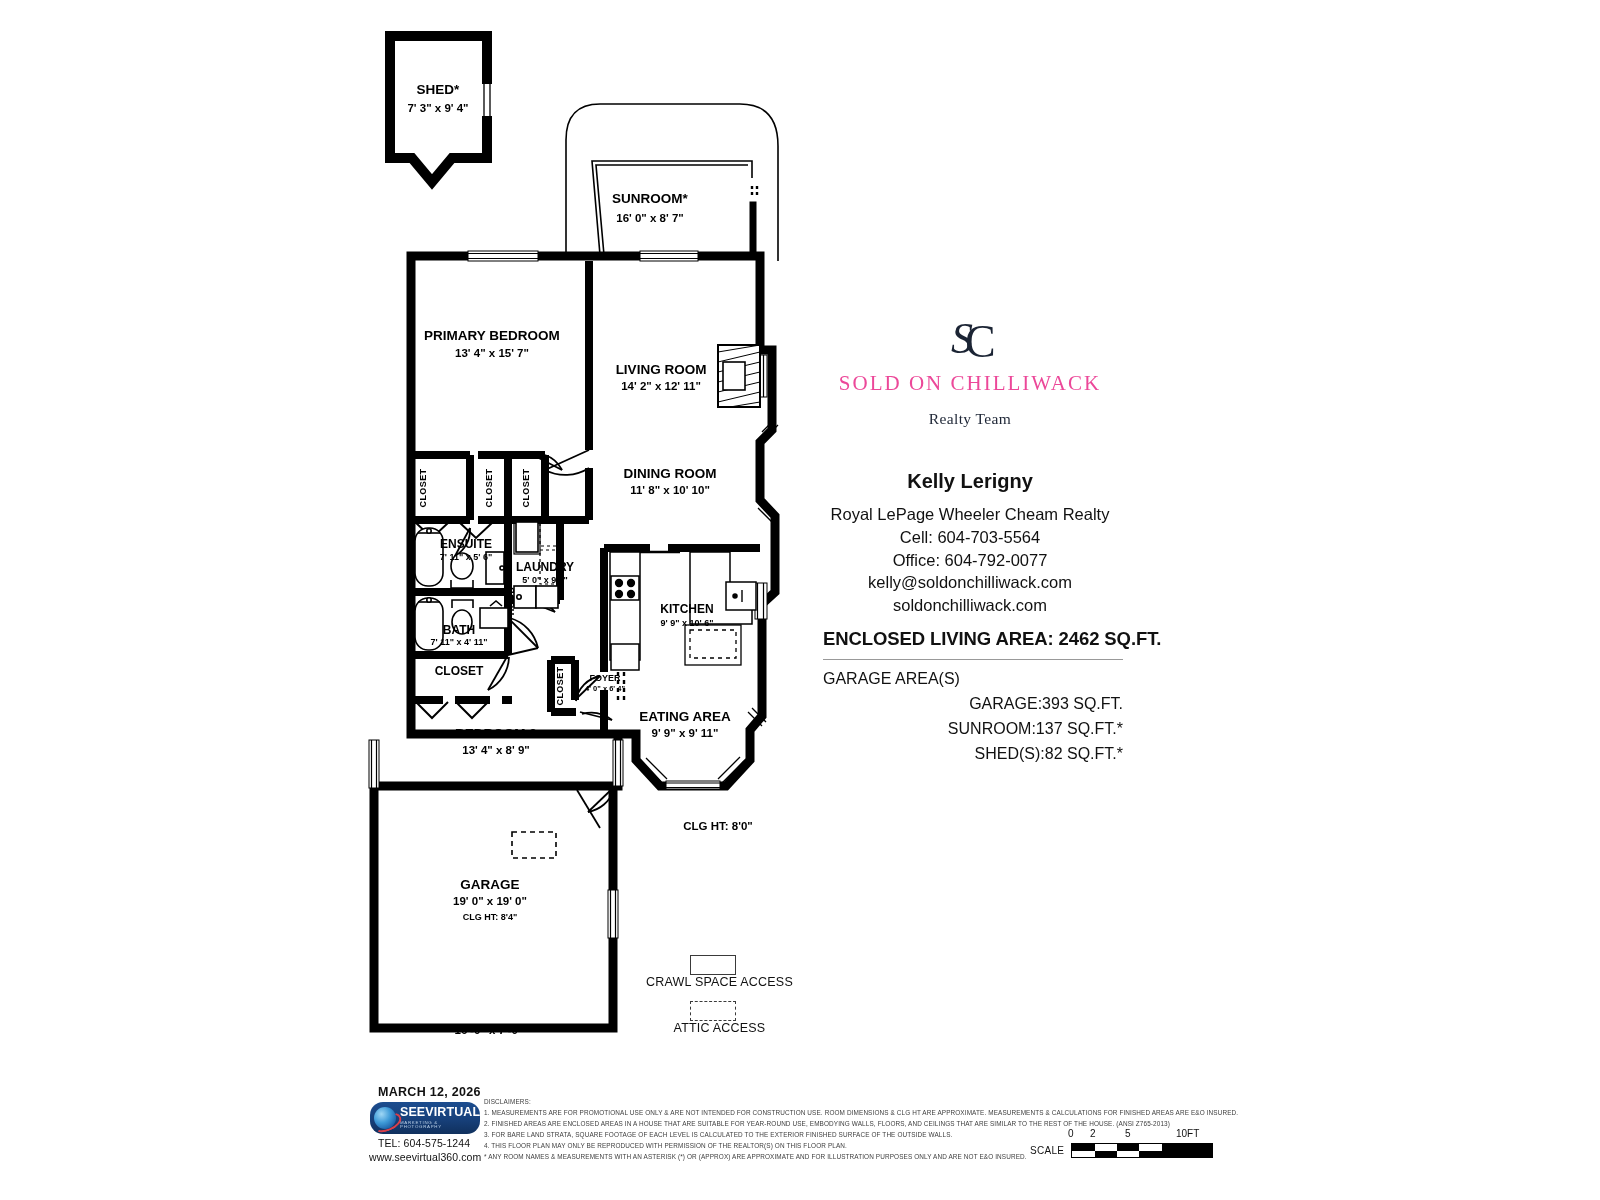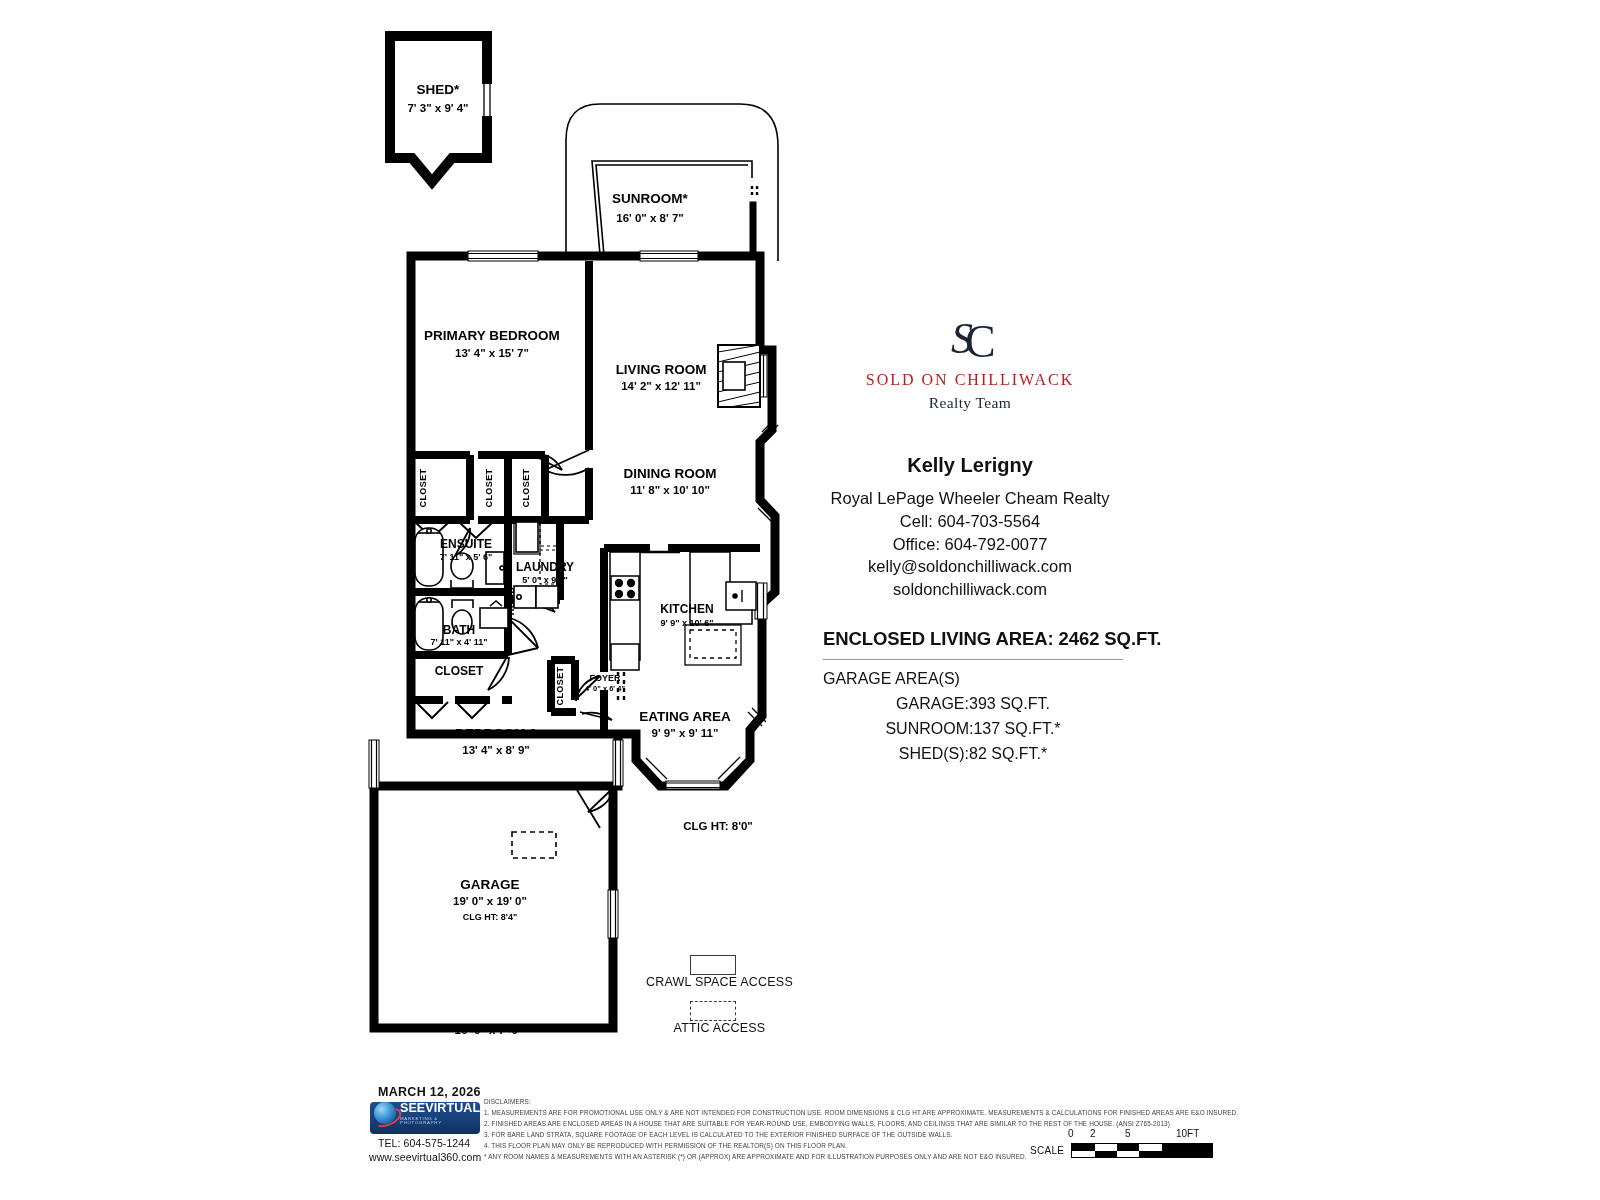--- a/index.html
+++ b/index.html
@@ -17,35 +17,35 @@
 
   
   #title-block { position:absolute; left:640px; top:30px; width:545px; text-align:right; }
   #title-block .line { font-size:24px; font-weight:bold; letter-spacing:-0.2px; line-height:1.28; }
 
   
   #brand { position:absolute; left:810px; top:315px; width:320px; text-align:center; }
   #brand .logo-mark { height:52px; display:flex; align-items:center; justify-content:center; }
   #brand .brand-name {
     font-family:"Liberation Serif", serif;
-    font-size:16px; letter-spacing:2.0px; color:#b91c1c; margin-top:4px;
+    font-size:21px; letter-spacing:2.0px; color:#ec4899; margin-top:4px;
   }
   #brand .brand-sub {
     font-family:"Liberation Serif", serif;
-    font-size:15.5px; color:#1d2535; margin-top:5px; letter-spacing:.4px;
+    font-size:15.5px; color:#1d2535; margin-top:14px; letter-spacing:.4px;
   }
   #brand .agent { font-size:20px; font-weight:bold; margin-top:42px; }
   #brand .contact { font-size:16.5px; line-height:1.38; margin-top:10px; }
 
   
   #areas { position:absolute; left:823px; top:628px; width:300px; }
   #areas .headline { font-size:18.5px; font-weight:bold; letter-spacing:-0.1px; white-space:nowrap; }
   #areas .rule { height:1px; background:#999; margin:9px 0 10px 0; }
   #areas .other-label { font-size:16px; margin-bottom:7px; }
-  #areas .row { display:flex; justify-content:center; font-size:16px; margin-bottom:7px; }
+  #areas .row { display:flex; justify-content:flex-end; font-size:16px; margin-bottom:7px; }
 
   
   #plan { position:absolute; left:0; top:0; width:1600px; height:1200px; pointer-events:none; }
   #plan text { font-family:"Liberation Sans", sans-serif; }
 
   .rm-name { font-size:13.5px; font-weight:bold; text-anchor:middle; }
   .rm-name.sm { font-size:12px; }
   .rm-name.xs { font-size:9px; }
   .rm-dim { font-size:11.5px; font-weight:bold; text-anchor:middle; }
   .rm-dim.sm { font-size:9px; }
@@ -58,21 +58,21 @@
   #legend .item { display:flex; align-items:center; height:34px; margin-bottom:12px;flex-direction:column; }
   #legend .swatch-solid { width:46px; height:30px; border:1.6px solid #3a3a3a; background:#fff; }
   #legend .swatch-dashed { width:46px; height:30px; border:1.6px dashed #3a3a3a; background:#fff; }
   #legend .lbl { font-size:12.5px; margin-left:12px; letter-spacing:.2px; }
 
   
   #footer-date { position:absolute; left:378px; top:1085px; font-size:12.5px; font-weight:bold; letter-spacing:.3px; }
   #sv-logo {
     position:absolute; left:370px; top:1102px; width:110px; height:32px;
     background:linear-gradient(180deg,#1c4d8f 0%, #17407a 55%, #10305d 100%);
-    border-radius:4px; display:flex; padding-left:4px;
+    border-radius:13px; display:flex; align-items:center; padding-left:4px;
   }
   #sv-logo .orb {
     width:22px; height:22px; border-radius:50%;
     background:radial-gradient(circle at 34% 32%, #9fd7f5 0%, #3f9bd8 42%, #1b5fa6 78%, #123f74 100%);
     flex:0 0 auto; position:relative;
   }
   #sv-logo .orb:after{
     content:""; position:absolute; left:-2px; top:7px; width:26px; height:13px;
     border:2px solid #d83f4a; border-radius:50%; transform:rotate(-22deg);
     border-top-color:transparent; border-left-color:transparent;

